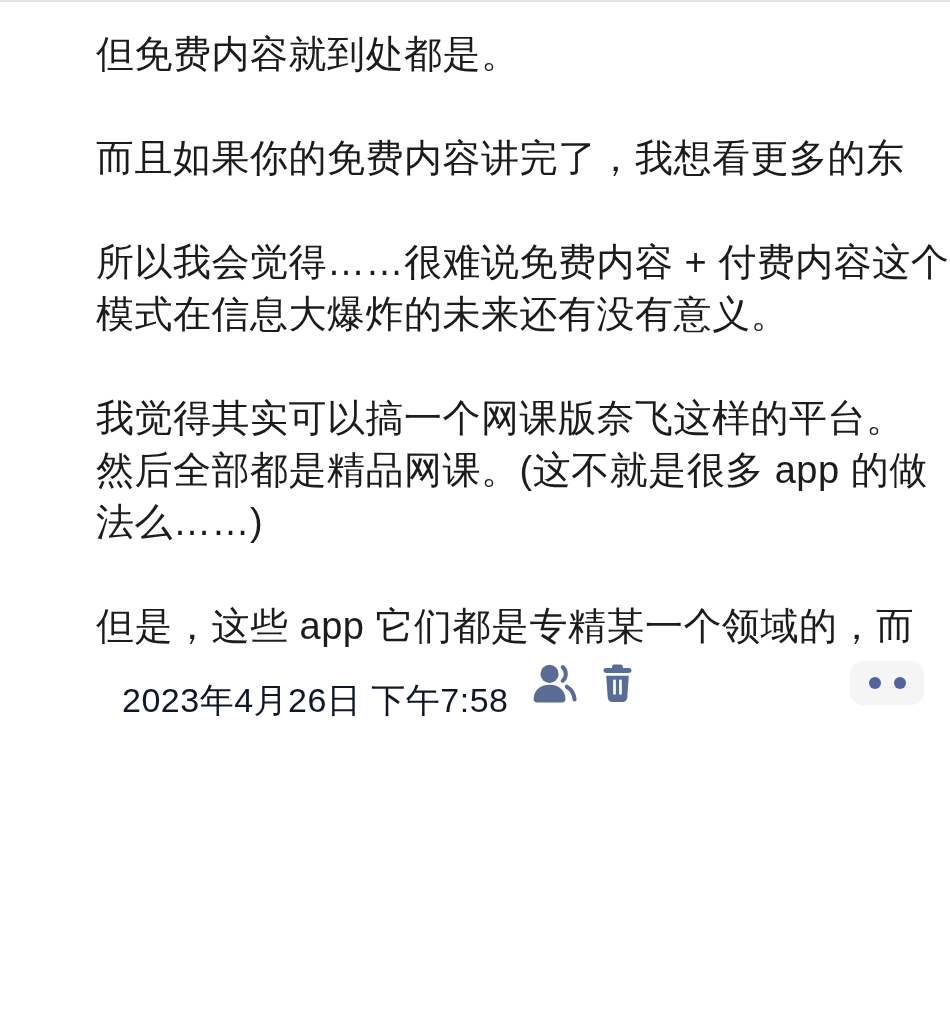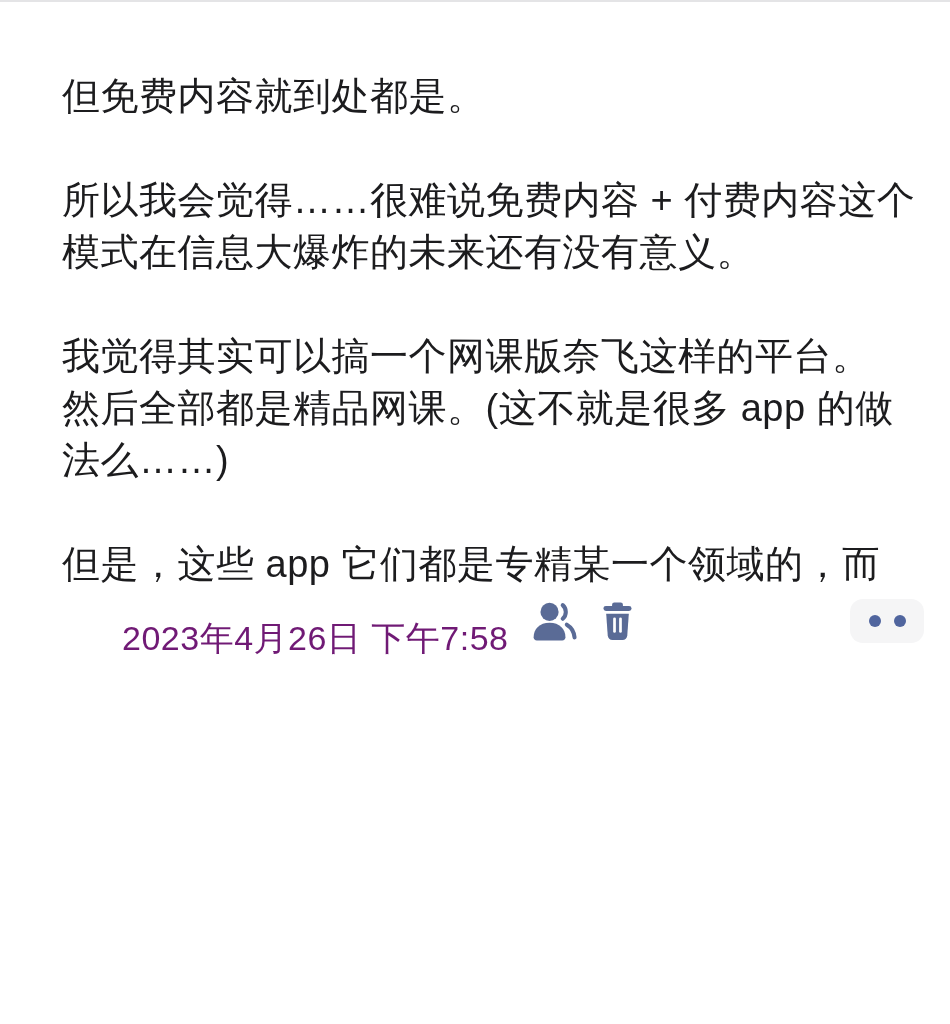--- a/index.html
+++ b/index.html
@@ -8,39 +8,38 @@
     background: #ffffff;
     font-family: "Liberation Sans", "DejaVu Sans", sans-serif;
   }
   .page { width: 950px; height: 1024px; position: relative; }
   .top-strip {
     width: 100%;
     height: 2px;
     background: #e4e4e6;
   }
   .note-body {
-    padding: 26px 26px 0 62px;
+    padding: 26px 26px 0 96px;
     font-size: 38px;
     line-height: 52px;
     color: #1c1c1e;
     letter-spacing: 0.5px;
-    margin-top: 42px;
   }
   .para { margin-bottom: 52px; }
   .para:last-child { margin-bottom: 0; }
   .line { white-space: nowrap; }
   .footer {
     margin: 6px 26px 0 122px;
     height: 50px;
     display: flex;
     align-items: center;
   }
   .date {
     font-size: 34px;
-    color: #701a75;
+    color: #0f172a;
     letter-spacing: 0.5px;
     white-space: nowrap;
     margin-top: 36px;
   }
   .icon-btn {
     display: inline-flex;
     align-items: center;
     justify-content: center;
     margin-left: 24px;
     cursor: pointer;
@@ -70,20 +69,21 @@
 
 <div class="page">
 
   <div class="top-strip"></div>
 
   <div class="note-body">
       <div class="para">
         <div class="line">但免费内容就到处都是。</div>
       </div>
       <div class="para">
+        <div class="line">而且如果你的免费内容讲完了，我想看更多的东</div>
       </div>
       <div class="para">
         <div class="line">所以我会觉得……很难说免费内容 + 付费内容这个</div>
         <div class="line">模式在信息大爆炸的未来还有没有意义。</div>
       </div>
       <div class="para">
         <div class="line">我觉得其实可以搞一个网课版奈飞这样的平台。</div>
         <div class="line">然后全部都是精品网课。(这不就是很多 app 的做</div>
         <div class="line">法么……)</div>
       </div>

